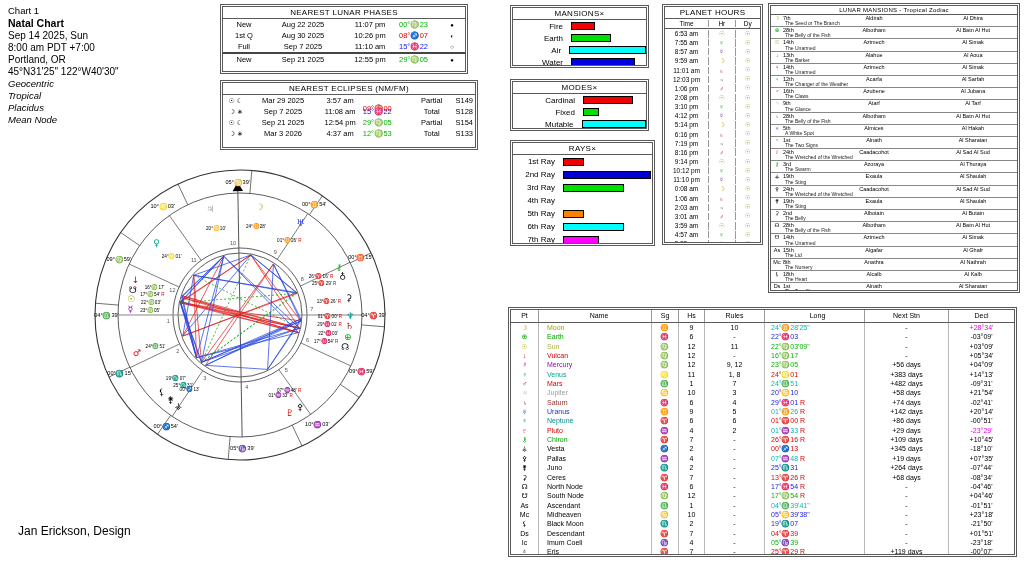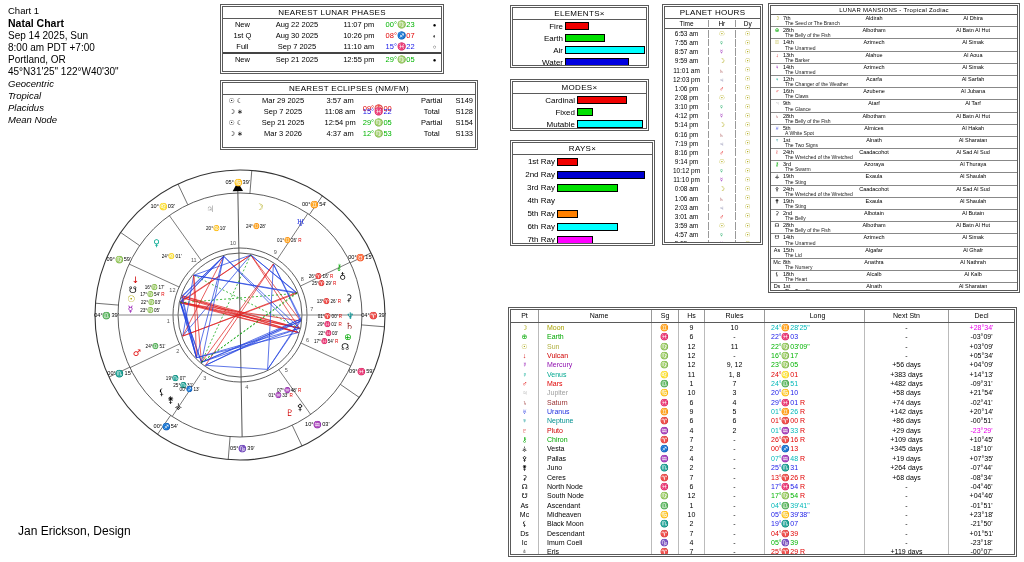--- a/index.html
+++ b/index.html
@@ -10,40 +10,40 @@
   .inner{border:1px solid #5a5a5a;width:100%;height:100%;box-sizing:border-box;overflow:hidden;}
   .ptitle{text-align:center;font-size:8px;border-bottom:1px solid #5a5a5a;padding:1px 0;letter-spacing:.3px;}
   .flexr{display:flex;align-items:center;}
   
   #hdr{left:8px;top:5px;font-size:10px;line-height:12px;}
   #hdr .t1{font-size:9.5px;}
   #hdr .t2{font-size:14px;font-weight:bold;line-height:16px;}
   #hdr .t3{font-size:10.5px;font-weight:bold;line-height:13px;}
   #hdr .it{font-style:italic;font-size:9.5px;}
   
-  #phases{left:220px;top:4px;width:224px;height:70px;}
+  #phases{left:220px;top:4px;width:248px;height:70px;}
   #phases .row{height:11px;font-size:7.5px;}
   #phases .c-ph{width:42px;text-align:center;}
   #phases .c-dt{width:76px;text-align:center;}
   #phases .c-tm{width:58px;text-align:center;}
   #phases .c-ps{width:46px;text-align:left;}
   #phases .c-ic{width:14px;font-size:6px;text-align:center;}
   #phases .row.last{border-top:2px solid #444;}
   
   #ecl{left:220px;top:80px;width:258px;height:70px;}
   #ecl .row{height:11px;font-size:7.5px;}
   #ecl .c-ic{width:26px;text-align:center;font-size:7px;}
   #ecl .c-dt{width:70px;text-align:center;}
   #ecl .c-tm{width:46px;text-align:center;}
   #ecl .c-ps{width:50px;text-align:left;}
   #ecl .c-ty{width:40px;text-align:center;}
   #ecl .c-sa{width:22px;text-align:right;padding-right:2px;}
   
   .barpanel .row{height:12px;font-size:8px;}
-  .barpanel .lbl{text-align:right;padding-right:2px;}
+  .barpanel .lbl{text-align:right;padding-right:8px;}
   .barpanel .bar{height:8px;border:1px solid #000;box-sizing:border-box;}
   #elements{left:510px;top:5px;width:139px;height:63px;}
   #elements .lbl{width:50px;}
   #modes{left:510px;top:79px;width:139px;height:52px;}
   #modes .lbl{width:62px;}
   #rays{left:510px;top:140px;width:145px;height:106px;}
   #rays .row{height:13px;}
   #rays .lbl{width:42px;}
   
   #hours{left:662px;top:4px;width:101px;height:241px;}
@@ -169,21 +169,21 @@
           <div class="c-ps" style="color: rgb(0, 180, 0);">12°♍53</div>
           <div class="c-ty">Total</div>
           <div class="c-sa">S133</div>
         </div>
       </div>
   </div>
 </div>
 
 <div id="elements" class="abs box barpanel">
   <div class="inner">
-    <div class="ptitle">ELEMENTS×</div>
+    <div class="ptitle">MANSIONS×</div>
     <div>
         <div class="flexr row">
           <div class="lbl">Fire</div>
           <div class="bar" style="width: 24px; background: rgb(240, 0, 0);"></div>
         </div>
         <div class="flexr row">
           <div class="lbl">Earth</div>
           <div class="bar" style="width: 40px; background: rgb(0, 224, 0);"></div>
         </div>
         <div class="flexr row">

